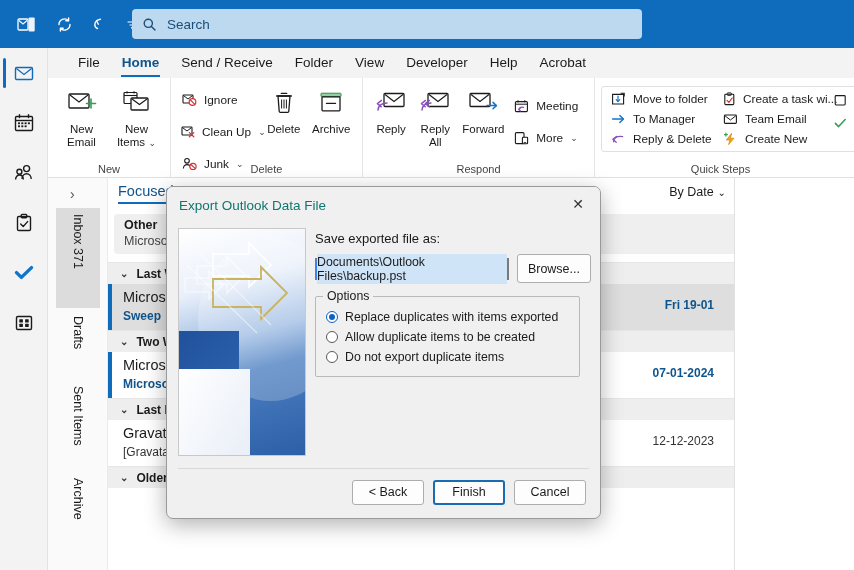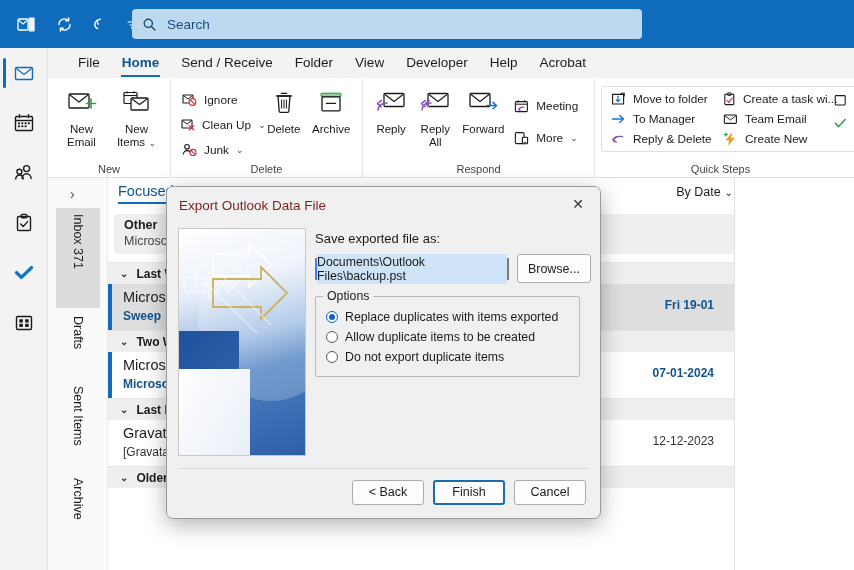--- a/index.html
+++ b/index.html
@@ -69,21 +69,21 @@
   .rgroup + .rgroup { border-left: 1px solid #e5e5e5; }
   .rgroup-label {
     position: absolute; bottom: 3px; left: 0; width: 100%;
     text-align: center; font-size: 11px; color: #444;
   }
   .bigbtn {
     width: 58px; display: flex; flex-direction: column; align-items: center;
     padding-top: 8px; gap: 3px;
   }
   .bigbtn .lbl { font-size: 11.5px; color: #1b1b1b; text-align: center; line-height: 13px; }
-  .smallcol { display: flex; flex-direction: column; justify-content: flex-start; padding-top: 8px; gap: 5px; }
+  .smallcol { display: flex; flex-direction: column; justify-content: flex-start; padding-top: 8px; gap: 12px; }
   .smallbtn { display: flex; align-items: center; gap: 6px; height: 20px; padding: 0 4px; }
   .smallbtn .lbl { font-size: 11.8px; color: #1b1b1b; white-space: nowrap; }
   .chev { font-size: 9px; color: #444; margin-left: 1px; }
   .qs-box {
     border: 1px solid #e0e0e0; border-radius: 3px; padding: 3px 4px;
     display: flex; margin-top: 4px; height: 66px; background:#fff;
   }
   .icoslot { width: 17px; height: 16px; display:flex; align-items:center; justify-content:center; }
   .icoslot svg { display:block; }
 
@@ -105,21 +105,21 @@
   }
   .vfolder.sel { background: #dcdcdc; }
 
   .maillist { position: absolute; left: 60px; top: 0; width: 685px; height: 392px; }
   .ml-head { position: relative; height: 36px; }
   .focused-tab {
     position: absolute; left: 10px; top: 5px; font-size: 14.5px; color: #0f548c;
   }
   .focused-tab::after { content:""; position:absolute; left:0; right:0; bottom:-5px; height:2px; background:#0f6cbd; }
   .sortby {
-    position: absolute; right: 60px; top: 7px; font-size: 12.5px; color: #1b1b1b;
+    position: absolute; right: 67px; top: 7px; font-size: 12.5px; color: #1b1b1b;
     display: flex; align-items: center; gap: 4px;
   }
   .sortarrow { position: absolute; right: 24px; top: 5px; font-size: 14px; color: #1b1b1b; }
 
   .other-row {
     position: absolute; left: 6px; top: 36px; width: 660px; height: 40px;
     background: #efefef; border-radius: 4px; padding: 4px 10px;
   }
   .other-row .t1 { font-size: 12.5px; font-weight: 700; color: #1b1b1b; }
   .other-row .t2 { font-size: 12.5px; color: #444; margin-top: 2px; white-space: nowrap; overflow: hidden; }
@@ -152,21 +152,21 @@
   .dlg {
     position: absolute; left: 166px; top: 186px; width: 435px; height: 333px;
     background: #f0f0f0; border: 1px solid #9a9a9a; border-radius: 7px;
     box-shadow: 0 6px 22px rgba(0,0,0,0.30);
     overflow: hidden;
   }
   .dlg-title {
     height: 36px; background: #f0f0f0; display: flex; align-items: center;
     padding-left: 12px; position: relative;
   }
-  .dlg-title .txt { font-size: 13.5px; color: #7f1d1d; }
+  .dlg-title .txt { font-size: 13.5px; color: #0f766e; }
   .dlg-close {
     position: absolute; right: 0; top: 0; width: 44px; height: 34px;
     display: flex; align-items: center; justify-content: center;
     font-size: 14px; color: #333;
   }
   .dlg-body { position: relative; height: 240px; }
   .dlg-art {
     position: absolute; left: 11px; top: 5px; width: 128px; height: 228px;
     border: 1px solid #c8c8c8; overflow: hidden;
     background: linear-gradient(165deg, #ffffff 0%, #eaf0fa 26%, #9fbde4 48%, #4a7ec0 62%, #2d5fa8 100%);

